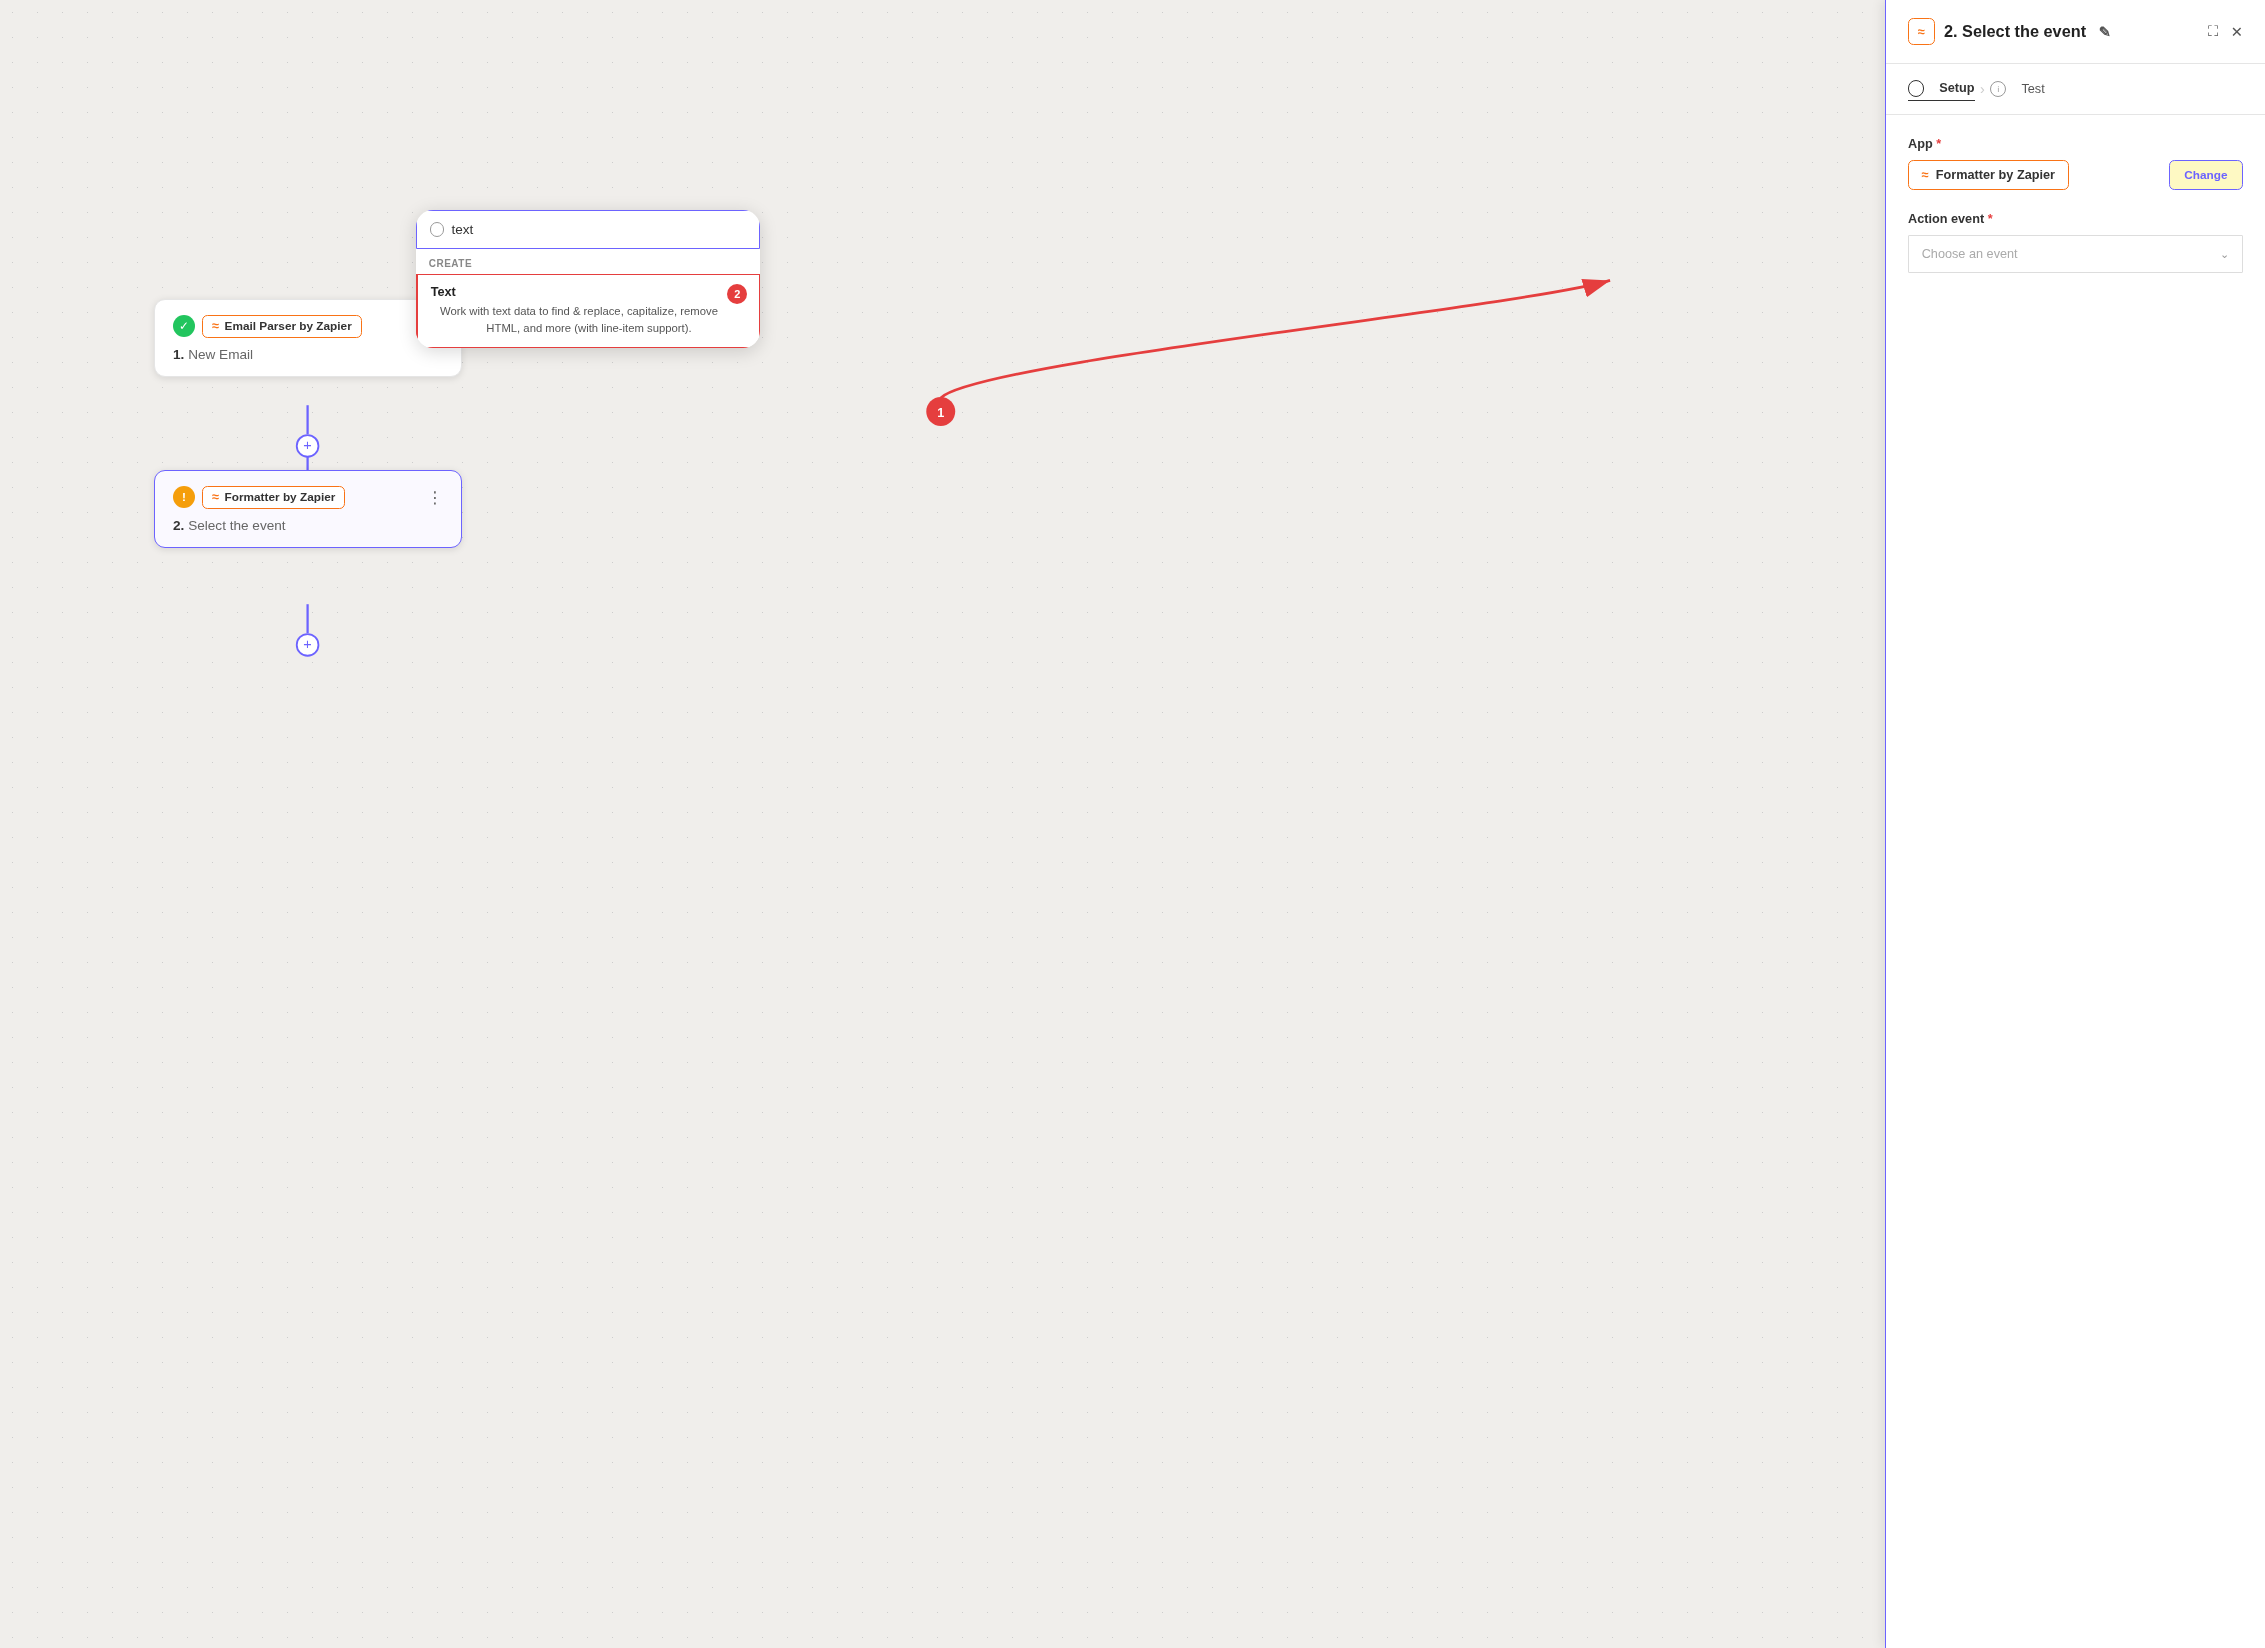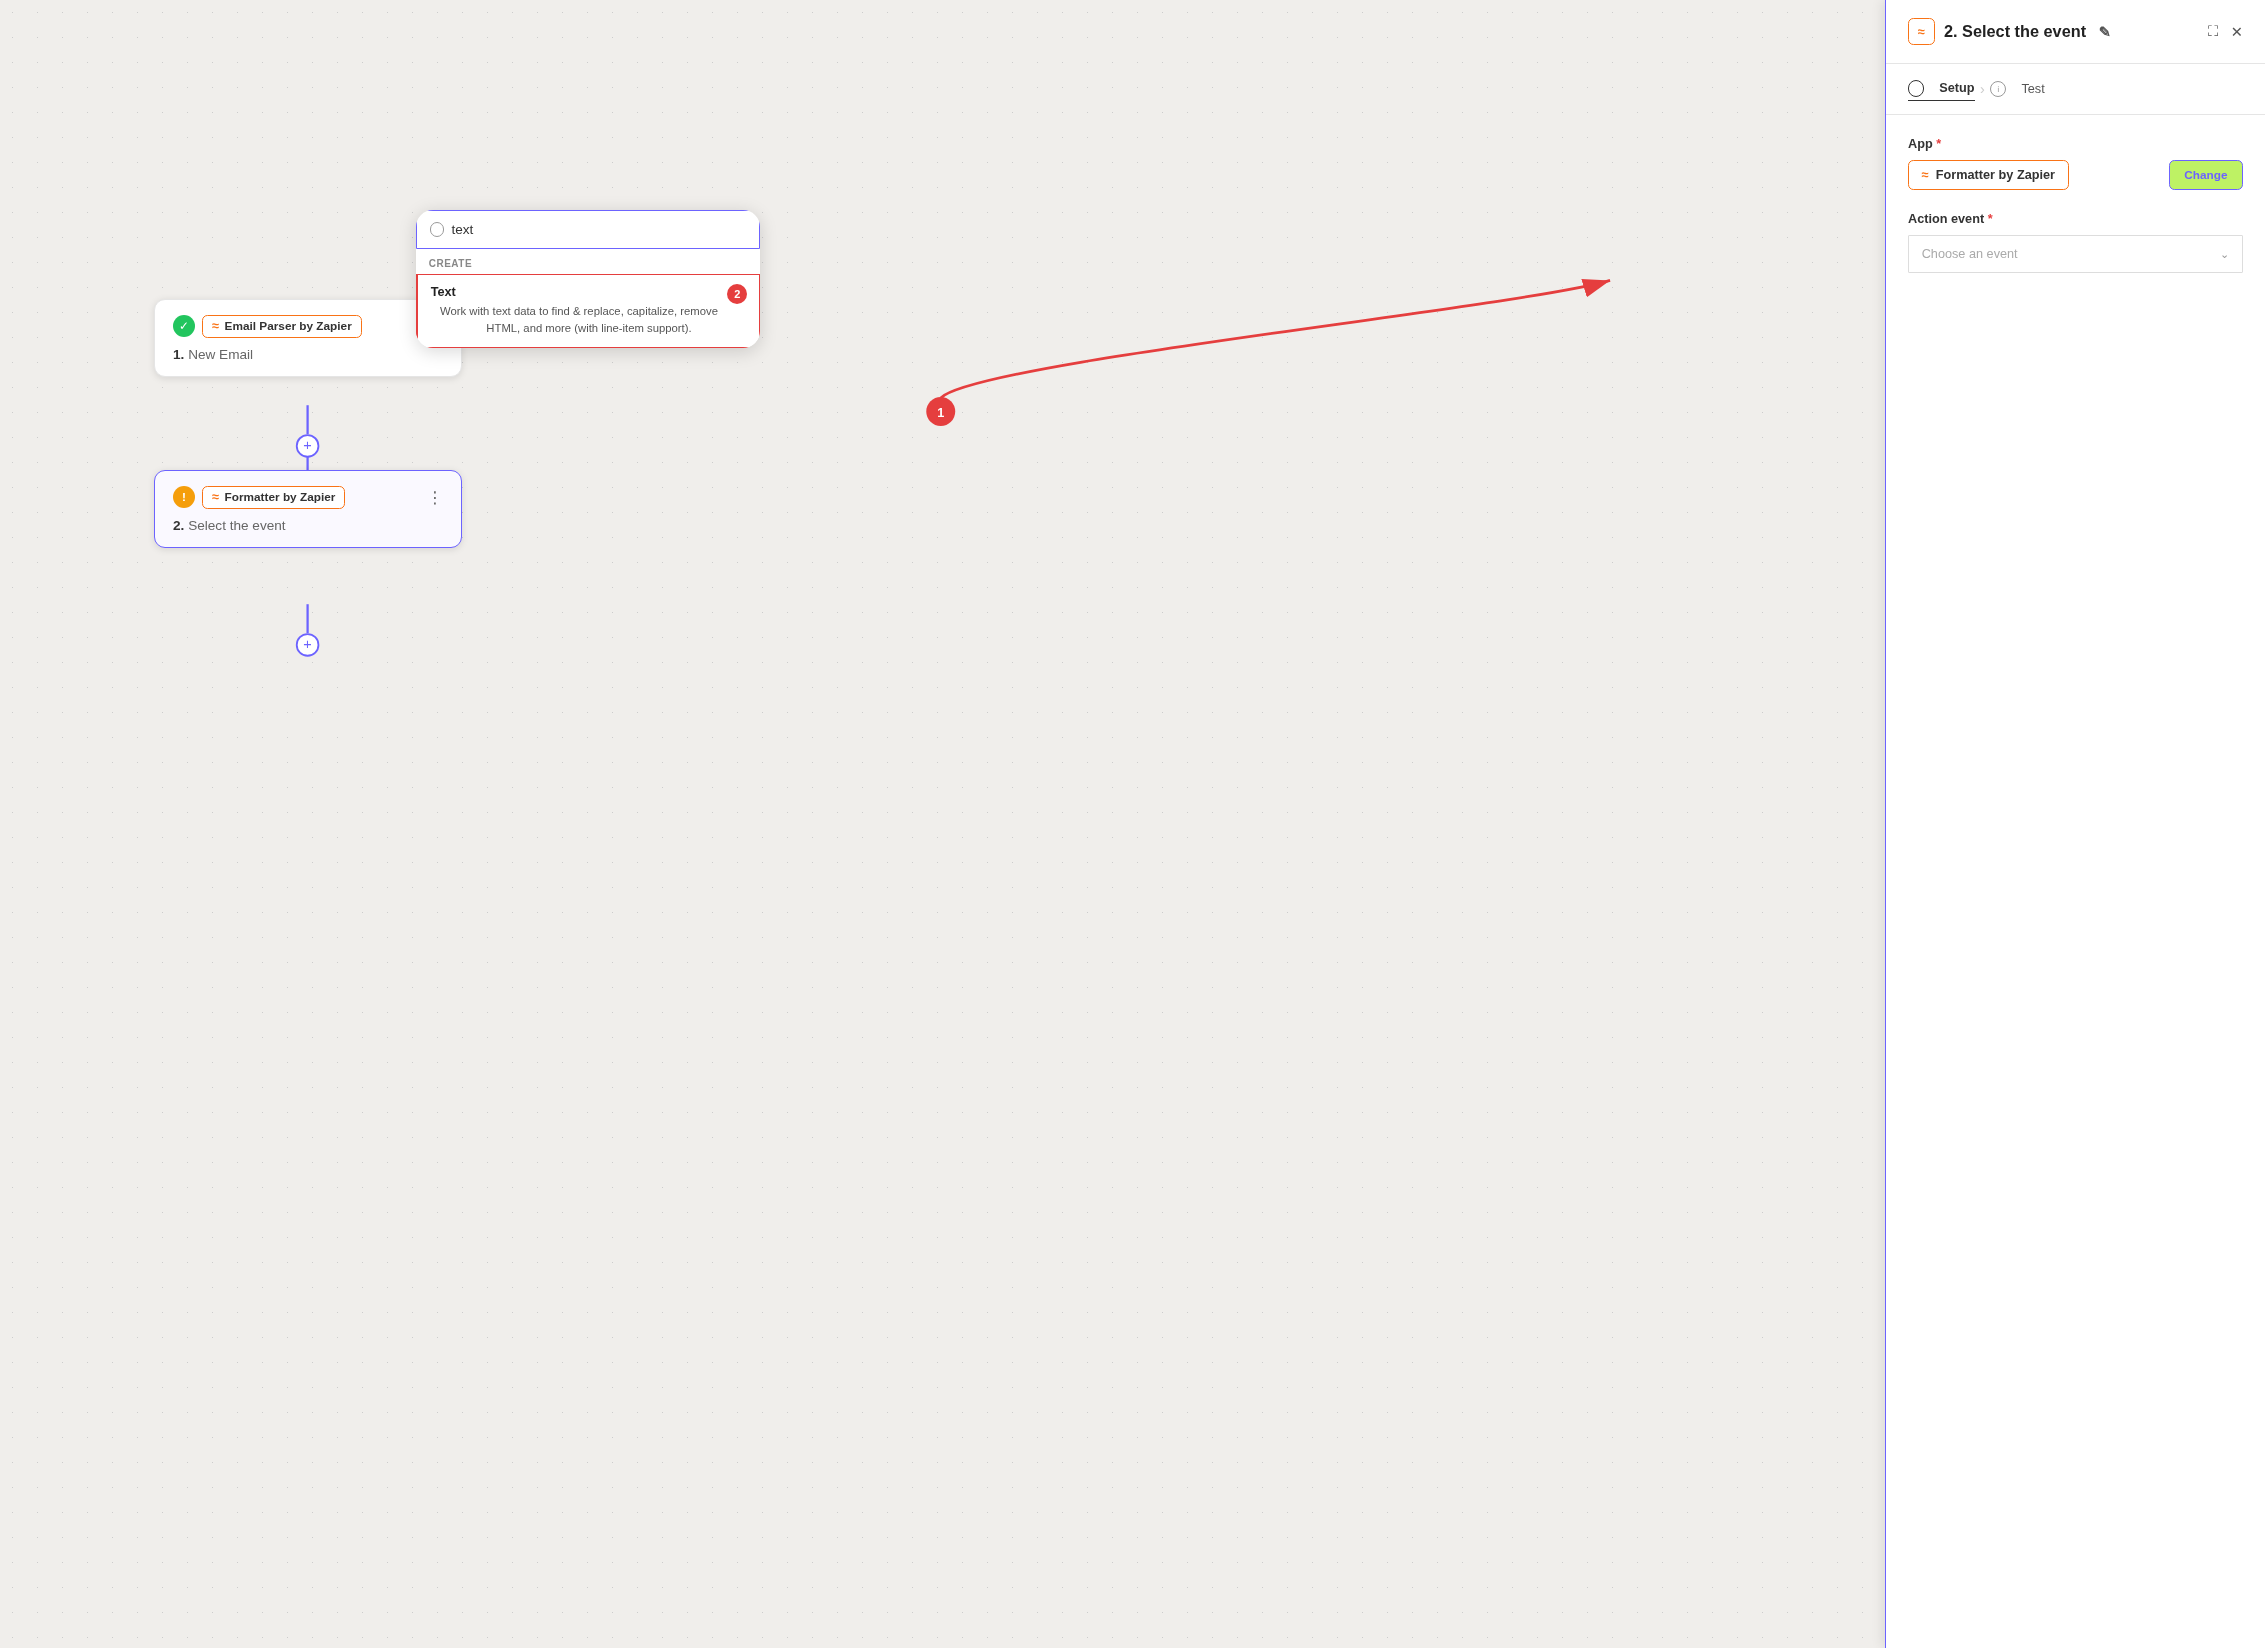--- a/index.html
+++ b/index.html
@@ -348,21 +348,21 @@
       color: #333;
     }
 
     .app-badge-icon {
       color: #f97316;
     }
 
     .change-btn {
       border: 1.4px solid #6c63ff;
       color: #6c63ff;
-      background: #bef264;
+      background: #fef9c3;
       border-radius: 5.4px;
       padding: 7.2px 14.5px;
       font-size: 11.8px;
       font-weight: 600;
       cursor: pointer;
     }
 
     .select-field {
       width: 100%;
       border: 1.4px solid #ddd;

